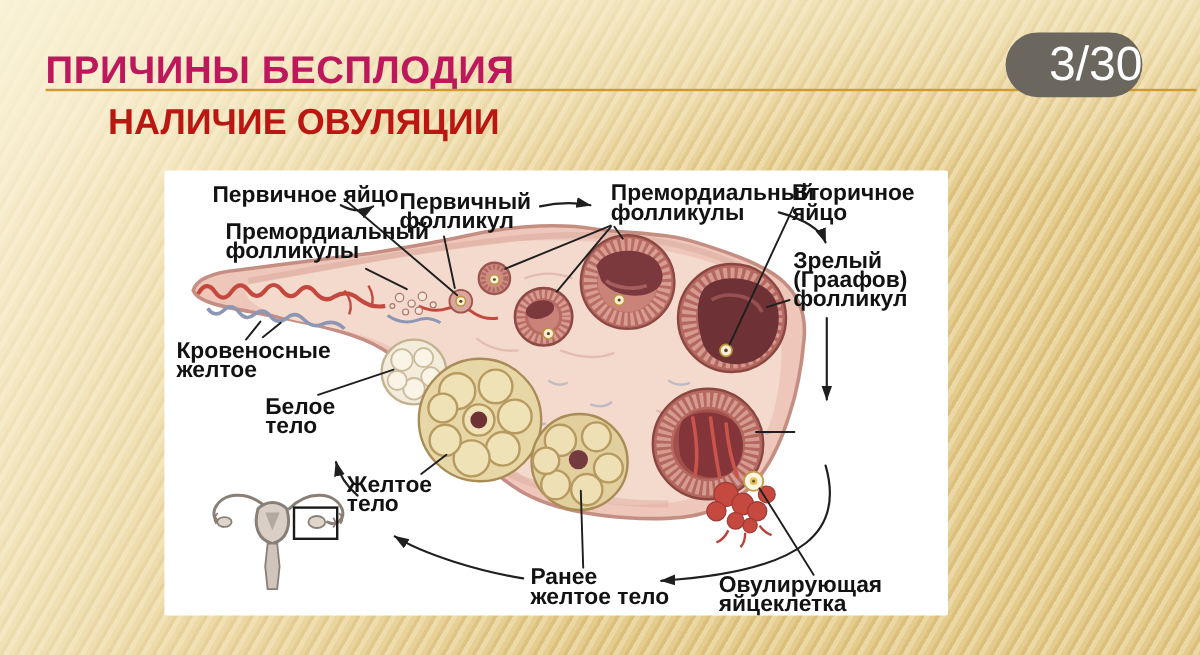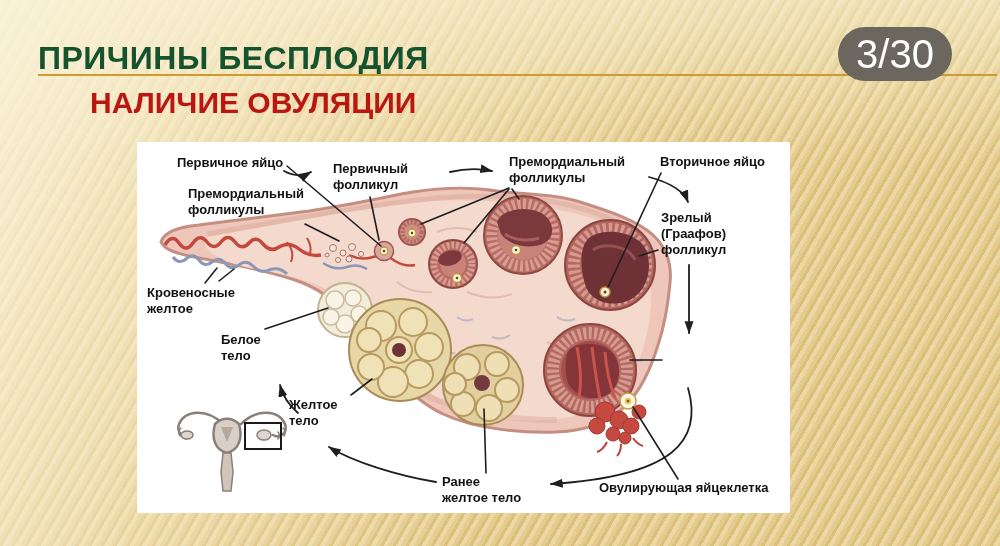--- a/index.html
+++ b/index.html
@@ -8,39 +8,39 @@
     font-family:"Liberation Sans",sans-serif;
     background-color:#e3cb8e;
     background-image:
       linear-gradient(180deg, rgba(250,243,216,.55) 0%, rgba(250,243,216,0) 30%),
       linear-gradient(115deg, rgba(252,246,224,.85) 0%, rgba(250,240,210,.40) 30%, rgba(245,232,190,0) 58%),
       repeating-linear-gradient(120deg, #ecd8a4 0 4px, #e4cc8e 4px 8px, #dbbf7a 8px 11px);
   }
   .title{
     position:absolute;left:38px;top:40px;
     font-size:32px;font-weight:bold;letter-spacing:.5px;
-    color:#14532d;white-space:nowrap;
+    color:#be185d;white-space:nowrap;
   }
   .rule{position:absolute;left:38px;top:74px;width:959px;height:2px;background:#cf9a30;}
   .subtitle{
     position:absolute;left:90px;top:86px;
     font-size:30px;font-weight:bold;color:#bb1712;white-space:nowrap;
   }
   .badge{
     position:absolute;left:838px;top:27px;width:114px;height:54px;
     background:#6b675e;border-radius:27px;color:#fff;
-    font-size:40px;line-height:54px;text-align:center;z-index:3;
+    font-size:40px;line-height:54px;text-align:right;z-index:3;
   }
   .panel{
     position:absolute;left:137px;top:142px;width:653px;height:371px;
     background:#ffffff;border-radius:2px;overflow:hidden;
   }
   .panel svg{position:absolute;left:0;top:0;}
   .dlabel{
-    position:absolute;font-size:13px;font-weight:bold;line-height:16px;
+    position:absolute;font-size:19px;font-weight:bold;line-height:16px;
     color:#121212;white-space:pre-line;z-index:2;
   }
 </style>
 </head>
 <body>
 
 <div class="title">ПРИЧИНЫ БЕСПЛОДИЯ</div>
 <div class="rule"></div>
 <div class="subtitle">НАЛИЧИЕ ОВУЛЯЦИИ</div>
 <div class="badge">3/30</div>

